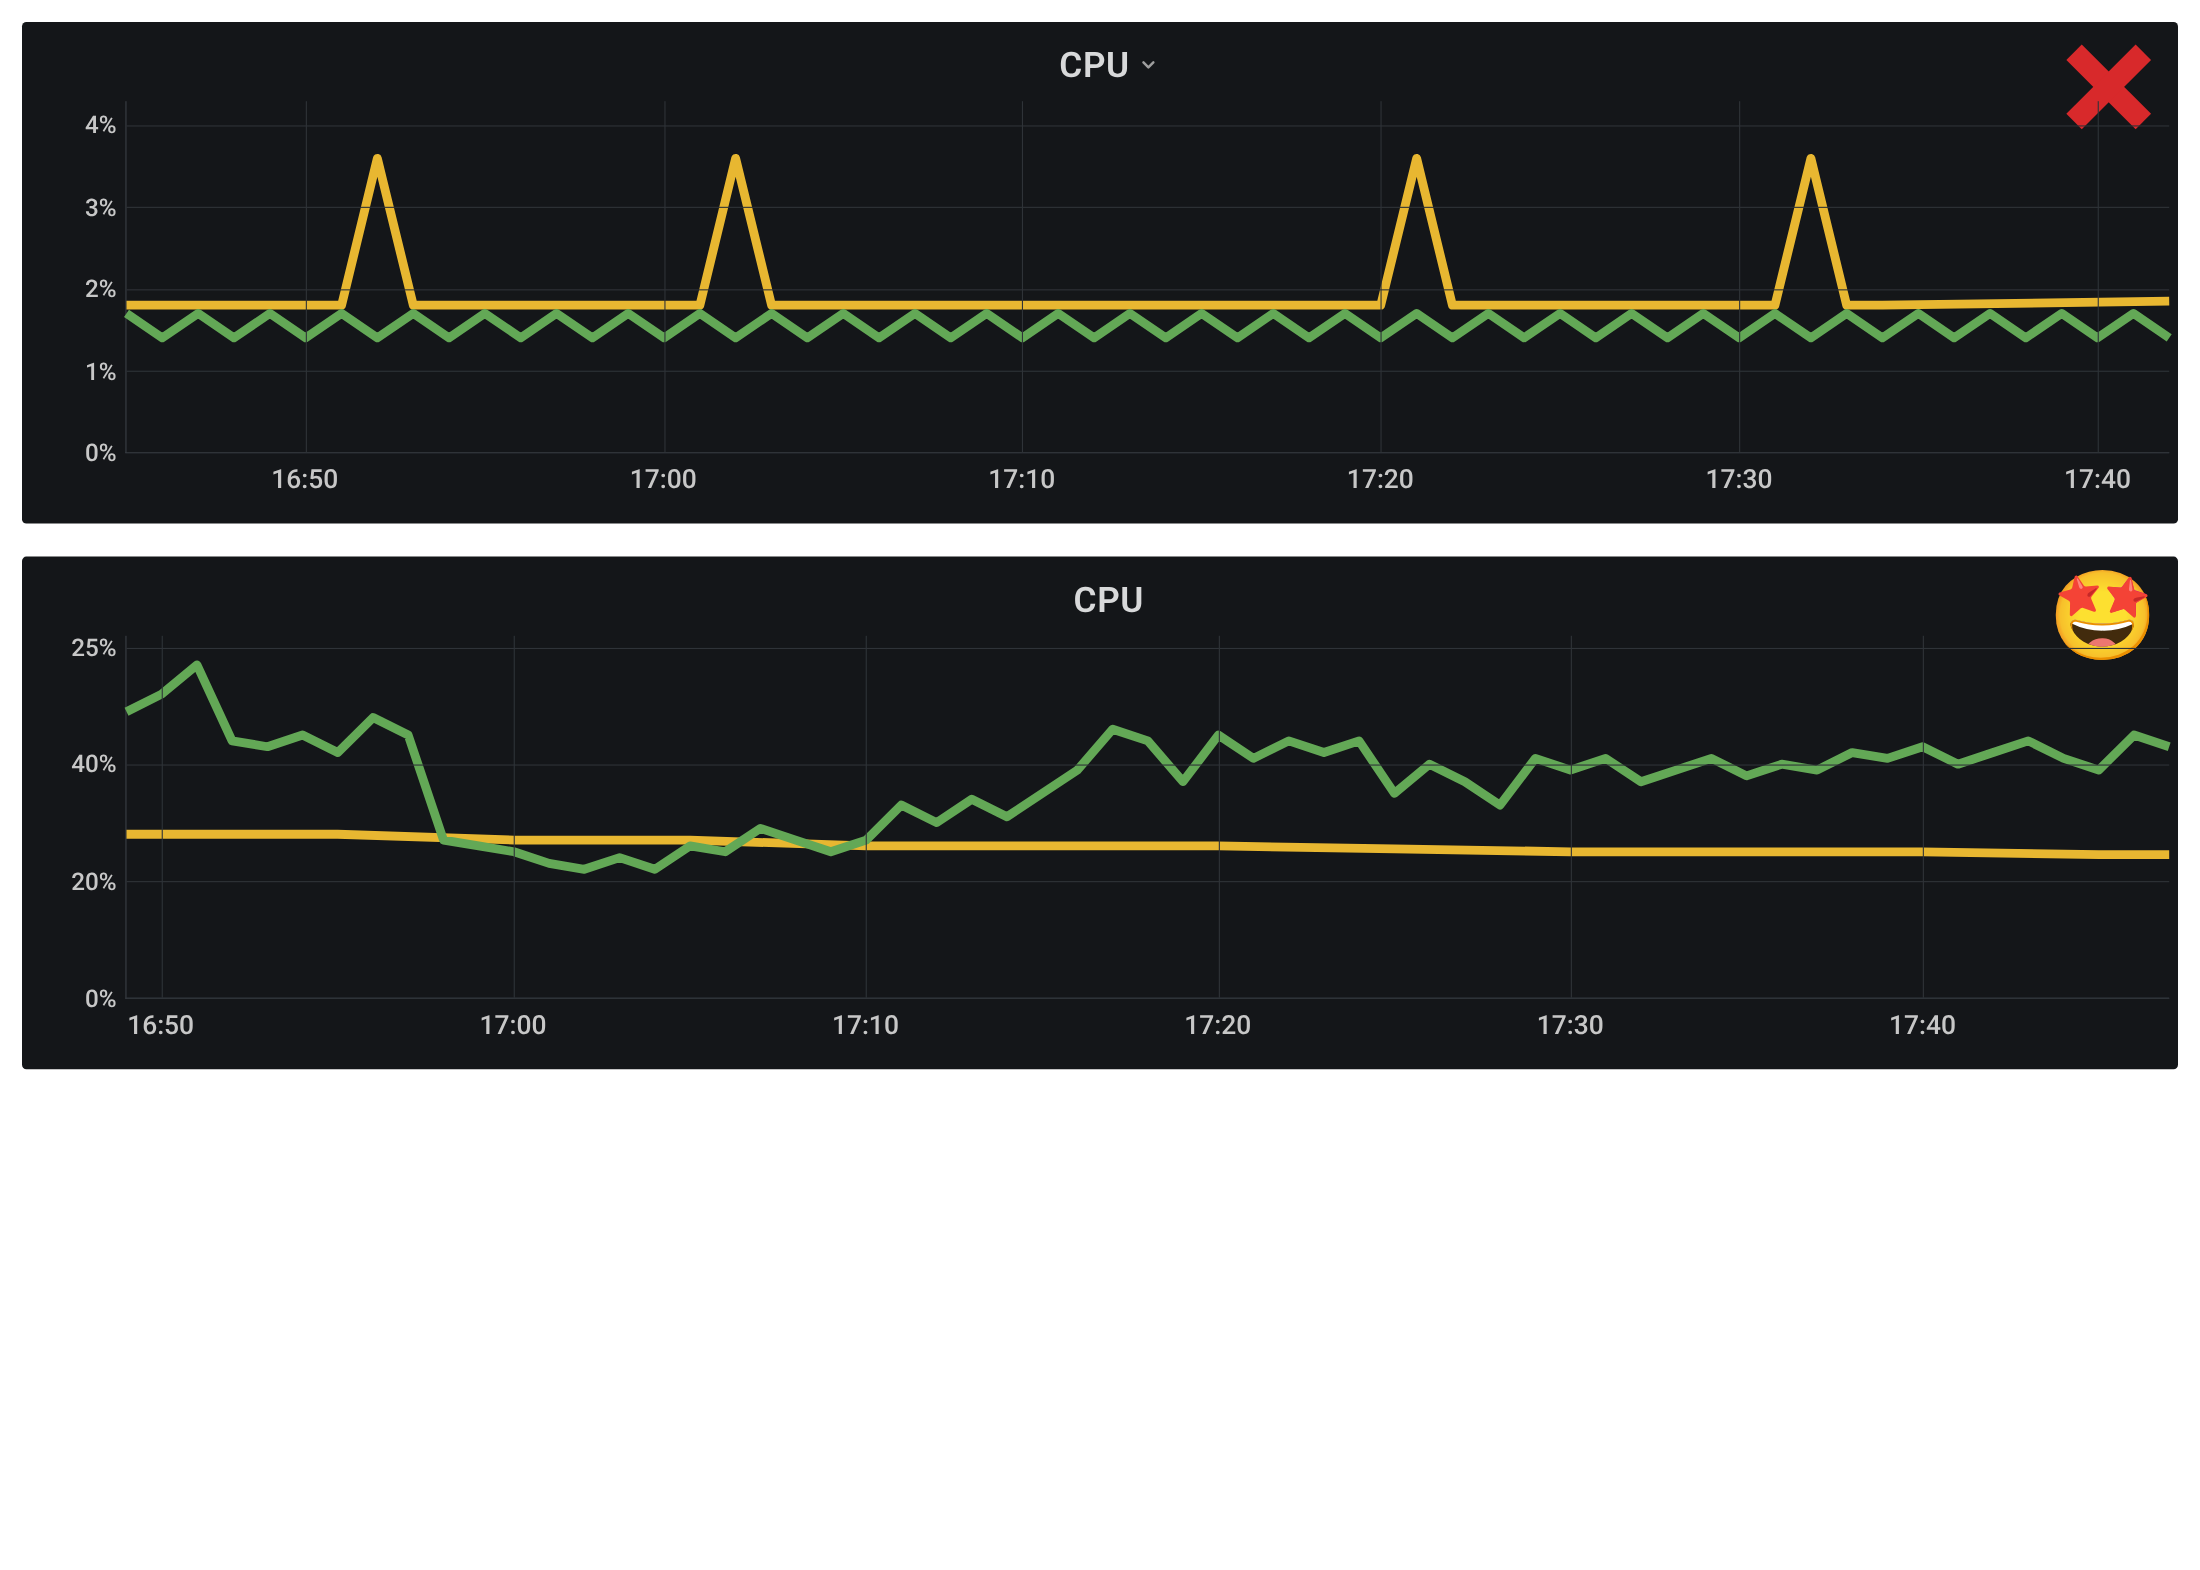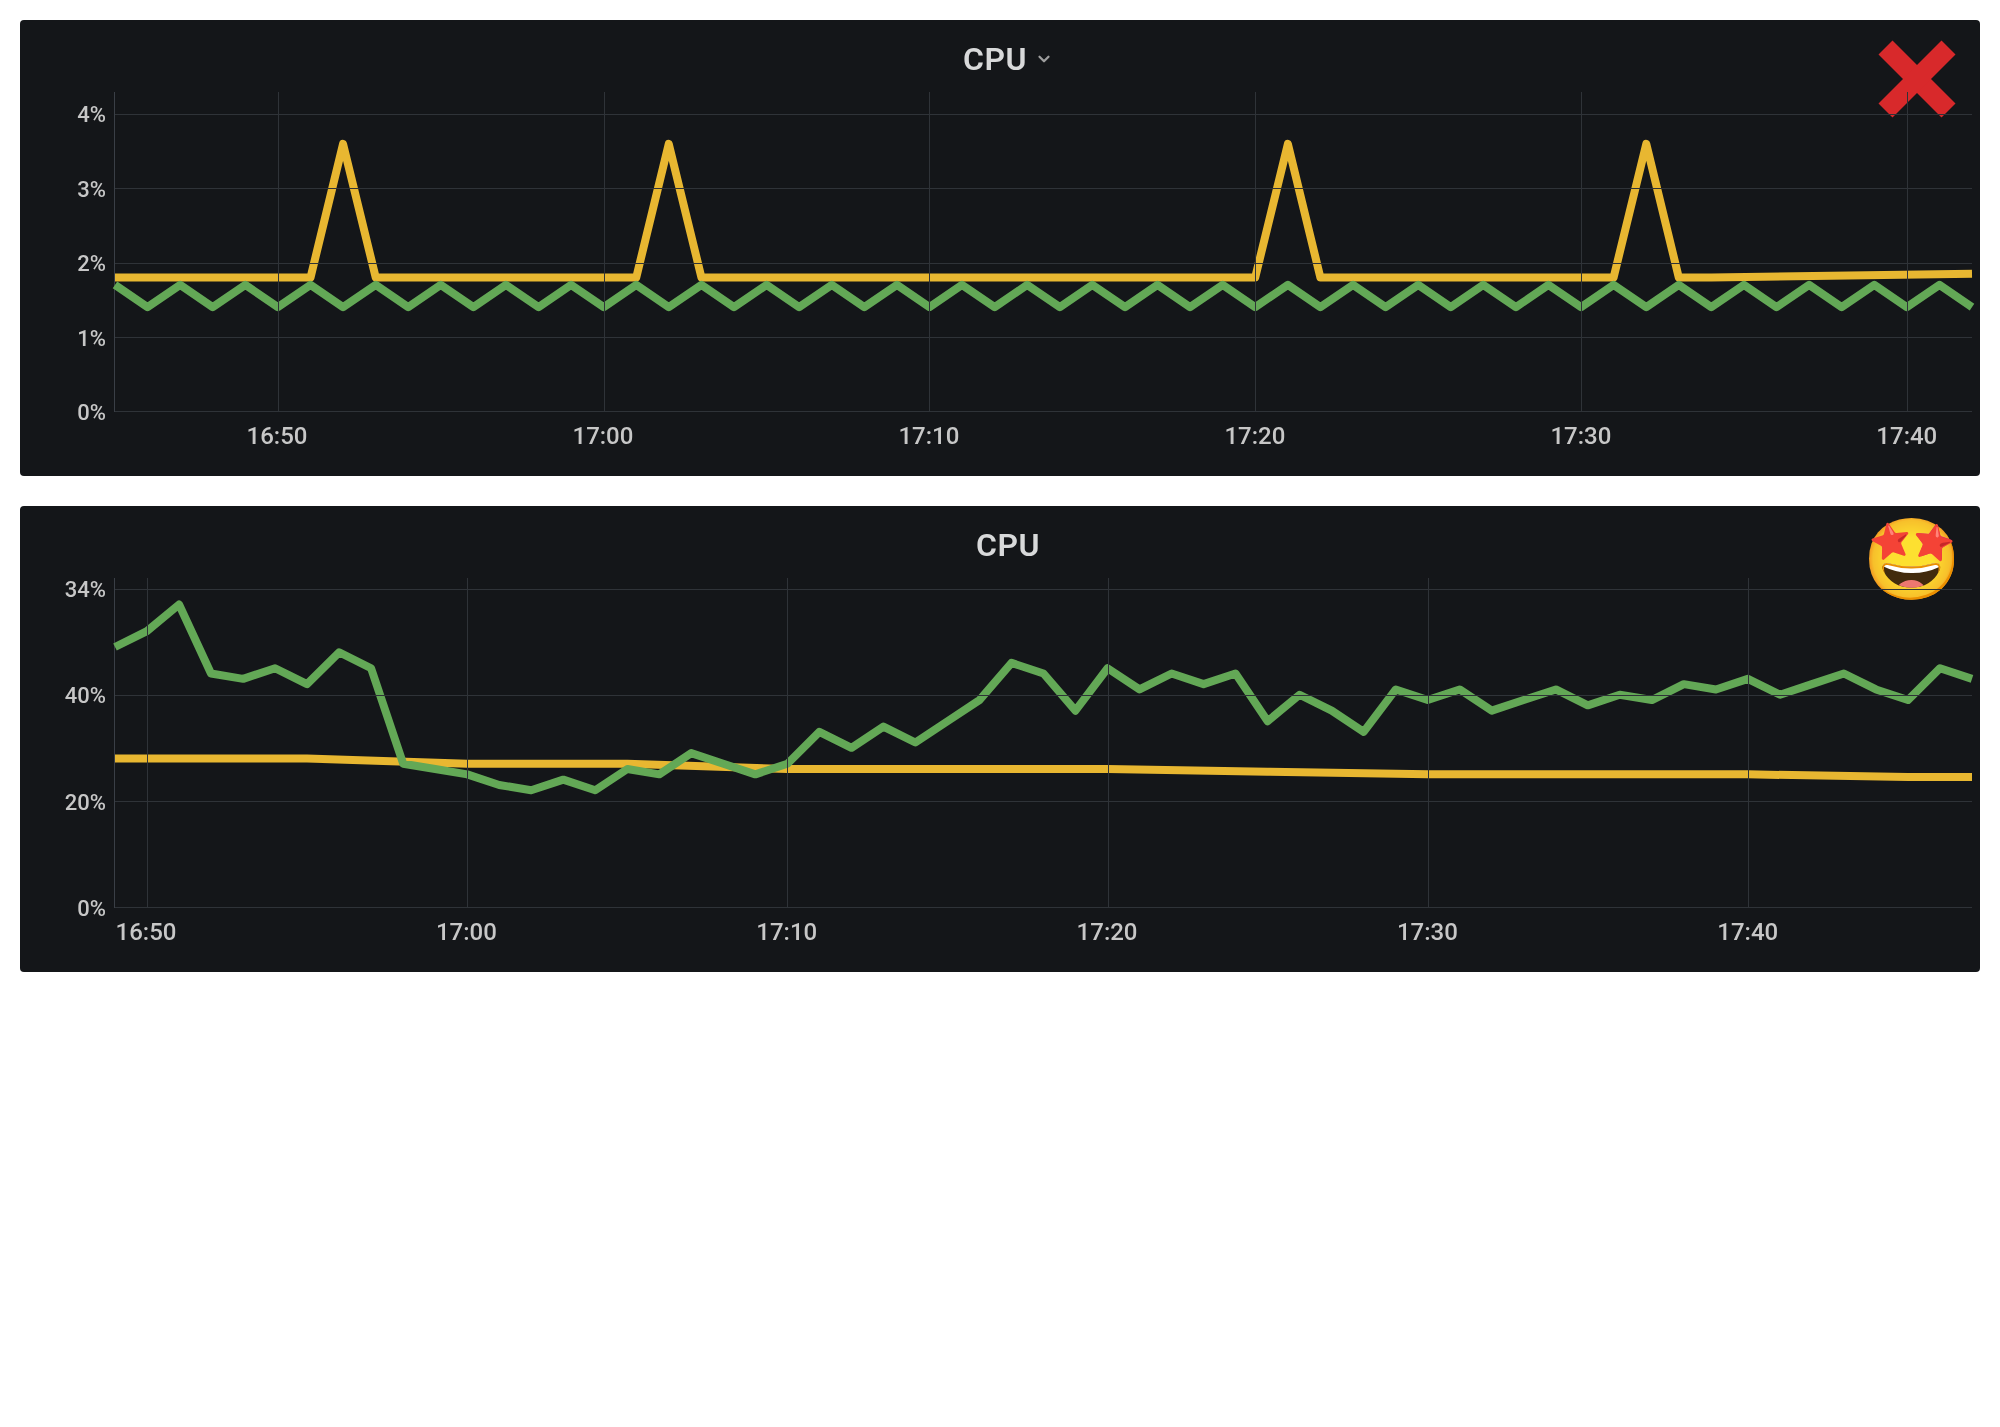--- a/index.html
+++ b/index.html
@@ -147,21 +147,21 @@
 </div>
 
 <div class="panel">
   <div class="panel-title-row">
     <span class="panel-title">CPU</span>
   </div>
   <div class="overlay-icon">🤩</div>
 
   <div class="plot-wrap">
     <div class="y-axis" id="yaxis-1" style="height: 330px; position: relative; width: 70px;">
-        <span style="position: absolute; top: calc(3.22581% - 12px); right: 8px;">34%</span>
+        <span style="position: absolute; top: calc(3.22581% - 12px); right: 8px;">25%</span>
         <span style="position: absolute; top: calc(35.4839% - 12px); right: 8px; margin-left: 48px;">40%</span>
         <span style="position: absolute; top: calc(67.7419% - 12px); right: 8px; margin-left: 36px;">20%</span>
         <span style="position: absolute; top: calc(100% - 12px); right: 8px;">0%</span>
       </div>
     <div style="flex:1">
       <div class="plot-area" id="plot-1" style="height:330px">
         <svg class="lines" id="svg-1" preserveAspectRatio="none" viewBox="0 0 1000 1000">
             <path d="M0.0 548.4 L17.2 548.4 L51.7 548.4 L103.4 548.4 L189.7 564.5 L275.9 564.5 L362.1 580.6 L448.3 580.6 L534.5 580.6 L620.7 588.7 L706.9 596.8 L793.1 596.8 L879.3 596.8 L965.5 604.8 L1000.0 604.8 " fill="none" stroke="#e8b731" stroke-width="8" vector-effect="non-scaling-stroke" stroke-linejoin="round"></path>
             <path d="M0.0 209.7 L17.2 161.3 L34.5 80.6 L51.7 290.3 L69.0 306.5 L86.2 274.2 L103.4 322.6 L120.7 225.8 L137.9 274.2 L155.2 564.5 L172.4 580.6 L189.7 596.8 L206.9 629.0 L224.1 645.2 L241.4 612.9 L258.6 645.2 L275.9 580.6 L293.1 596.8 L310.3 532.3 L327.6 564.5 L344.8 596.8 L362.1 564.5 L379.3 467.7 L396.6 516.1 L413.8 451.6 L431.0 500.0 L448.3 435.5 L465.5 371.0 L482.8 258.1 L500.0 290.3 L517.2 403.2 L534.5 274.2 L551.7 338.7 L569.0 290.3 L586.2 322.6 L603.4 290.3 L620.7 435.5 L637.9 354.8 L655.2 403.2 L672.4 467.7 L689.7 338.7 L706.9 371.0 L724.1 338.7 L741.4 403.2 L758.6 371.0 L775.9 338.7 L793.1 387.1 L810.3 354.8 L827.6 371.0 L844.8 322.6 L862.1 338.7 L879.3 306.5 L896.6 354.8 L913.8 322.6 L931.0 290.3 L948.3 338.7 L965.5 371.0 L982.8 274.2 L1000.0 306.5 " fill="none" stroke="#63a856" stroke-width="8" vector-effect="non-scaling-stroke" stroke-linejoin="round"></path>
           </svg>

